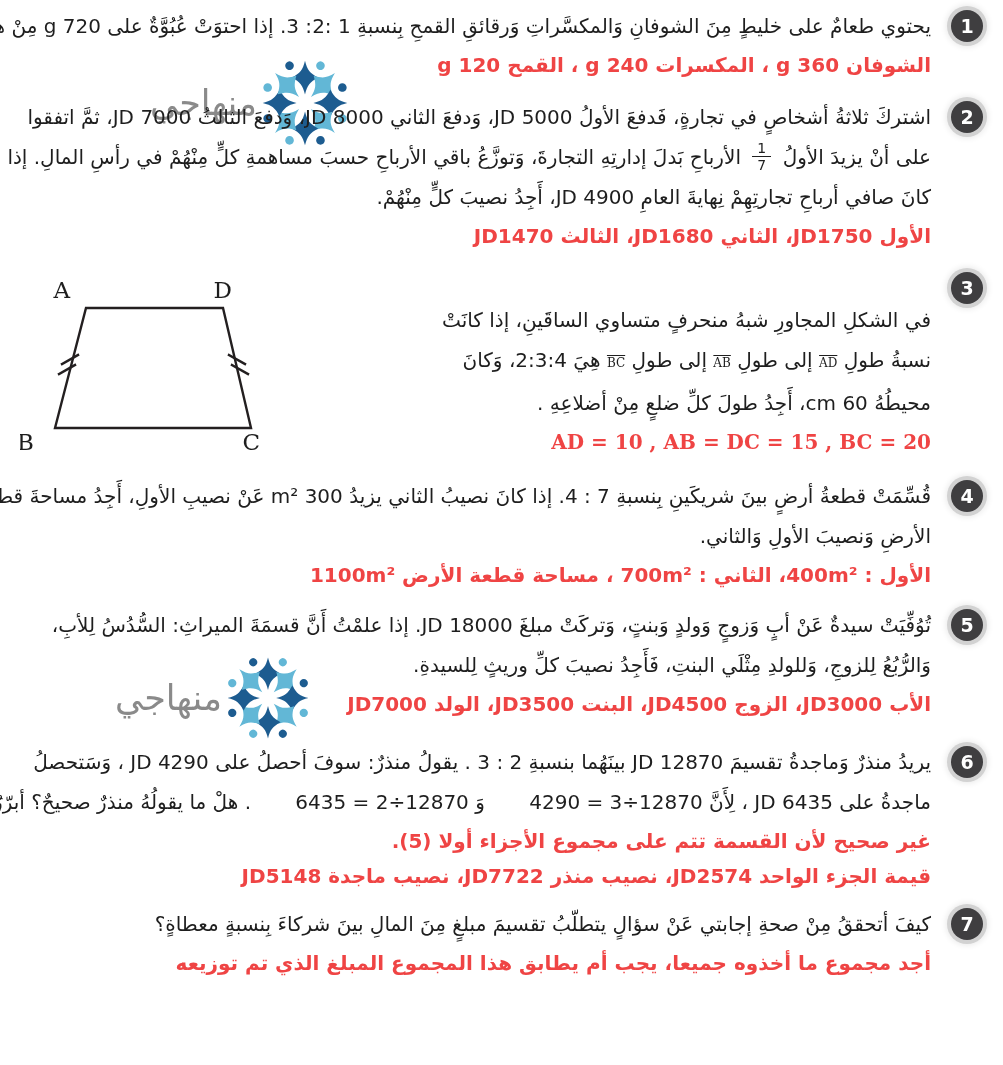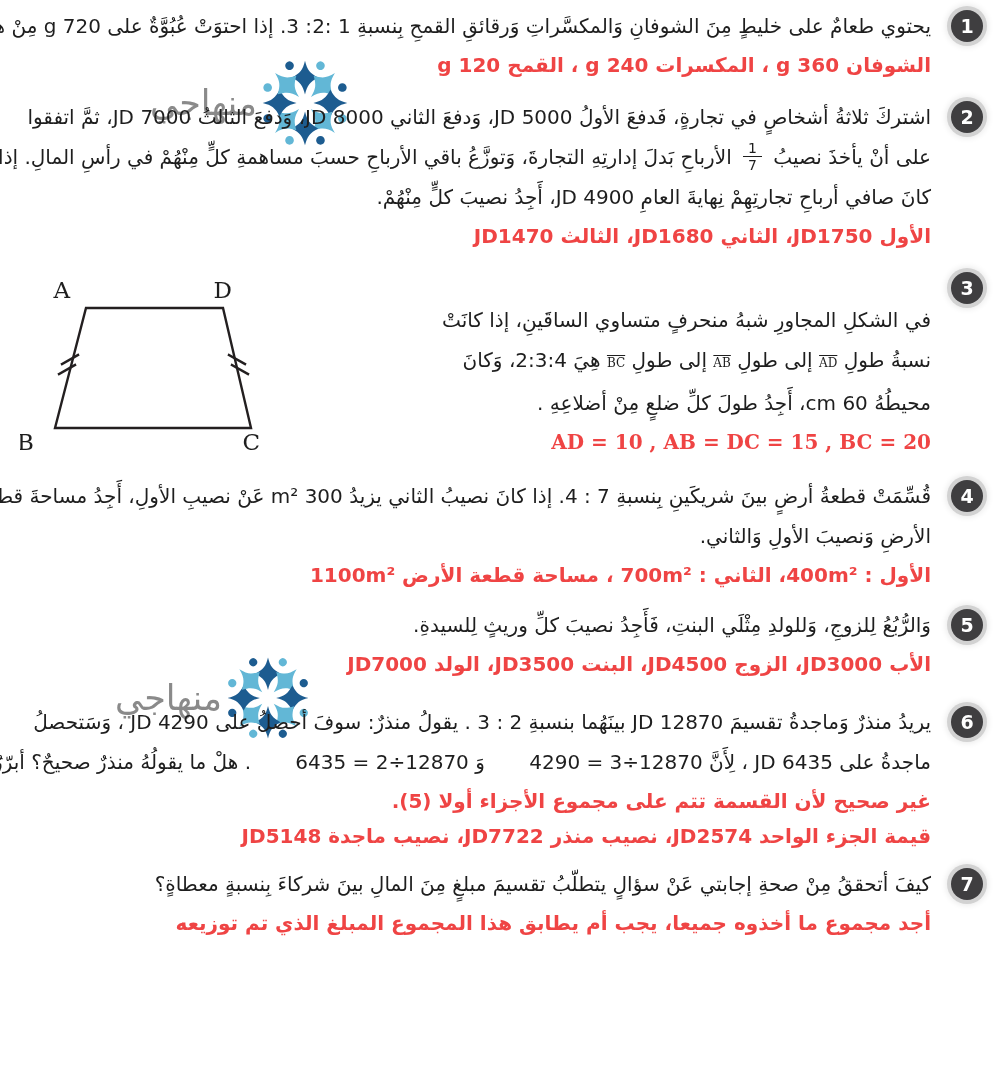--- a/index.html
+++ b/index.html
@@ -110,21 +110,21 @@
       <span class="logo-text">منهاجي</span>
     </div>
   </section>
 
   <section class="problem" style="margin-bottom:16px;">
     <div class="badge">
       <span>2</span>
     </div>
     <p class="line">اشتركَ ثلاثةُ أشخاصٍ في تجارةٍ، فَدفعَ الأولُ JD 5000، وَدفعَ الثاني JD 8000، وَدفعَ الثالثُ JD 7000، ثمَّ اتفقوا</p>
     <p class="line">
-      <span>على أنْ يأخذَ نصيبُ</span>
+      <span>على أنْ يزيدَ الأولُ</span>
       <span class="frac">
           <span class="num">1</span>
           <span class="den">7</span>
         </span>
       <span>الأرباحِ بَدلَ إدارتِهِ التجارةَ، وَتوزَّعُ باقي الأرباحِ حسبَ مساهمةِ كلٍّ مِنْهُمْ في رأسِ المالِ. إذا</span>
     </p>
     <p class="line">كانَ صافي أرباحِ تجارتِهِمْ نِهايةَ العامِ JD 4900، أَجِدُ نصيبَ كلٍّ مِنْهُمْ.</p>
     <p class="answer">الأول JD1750، الثاني JD1680، الثالث JD1470</p>
   </section>
 
@@ -171,20 +171,21 @@
     </div>
     <p class="line">قُسِّمَتْ قطعةُ أرضٍ بينَ شريكَينِ بِنسبةِ 7 : 4. إذا كانَ نصيبُ الثاني يزيدُ 300 m² عَنْ نصيبِ الأولِ، أَجِدُ مساحةَ قطعةِ</p>
     <p class="line">الأرضِ وَنصيبَ الأولِ وَالثاني.</p>
     <p class="answer">الأول : 400m²، الثاني : 700m² ، مساحة قطعة الأرض 1100m²</p>
   </section>
 
   <section class="problem" style="margin-bottom:22px;">
     <div class="badge">
       <span>5</span>
     </div>
+    <p class="line">تُوُفِّيَتْ سيدةٌ عَنْ أبٍ وَزوجٍ وَولدٍ وَبنتٍ، وَتركَتْ مبلغَ JD 18000. إذا علمْتُ أَنَّ قسمَةَ الميراثِ: السُّدُسُ لِلأبِ،</p>
     <p class="line">وَالرُّبُعُ لِلزوجِ، وَللولدِ مِثْلَي البنتِ، فَأَجِدُ نصيبَ كلِّ وريثٍ لِلسيدةِ.</p>
     <p class="answer">الأب JD3000، الزوج JD4500، البنت JD3500، الولد JD7000</p>
     <div class="logo" style="left:105px;top:48px;">
       <svg width="90" height="90" viewBox="-50 -50 100 100">
         <g>
           <g transform="rotate(0)">
               <path class="dc" d="M0,-45 C2.5,-35 5,-32 14,-27 C5,-22 2.5,-19 0,-9 C-2.5,-19 -5,-22 -14,-27 C-5,-32 -2.5,-35 0,-45 Z"></path>
             </g>
           <g transform="rotate(45)">
               <path class="lc" d="M0,-45 C2.5,-35 5,-32 14,-27 C5,-22 2.5,-19 0,-9 C-2.5,-19 -5,-22 -14,-27 C-5,-32 -2.5,-35 0,-45 Z"></path>

